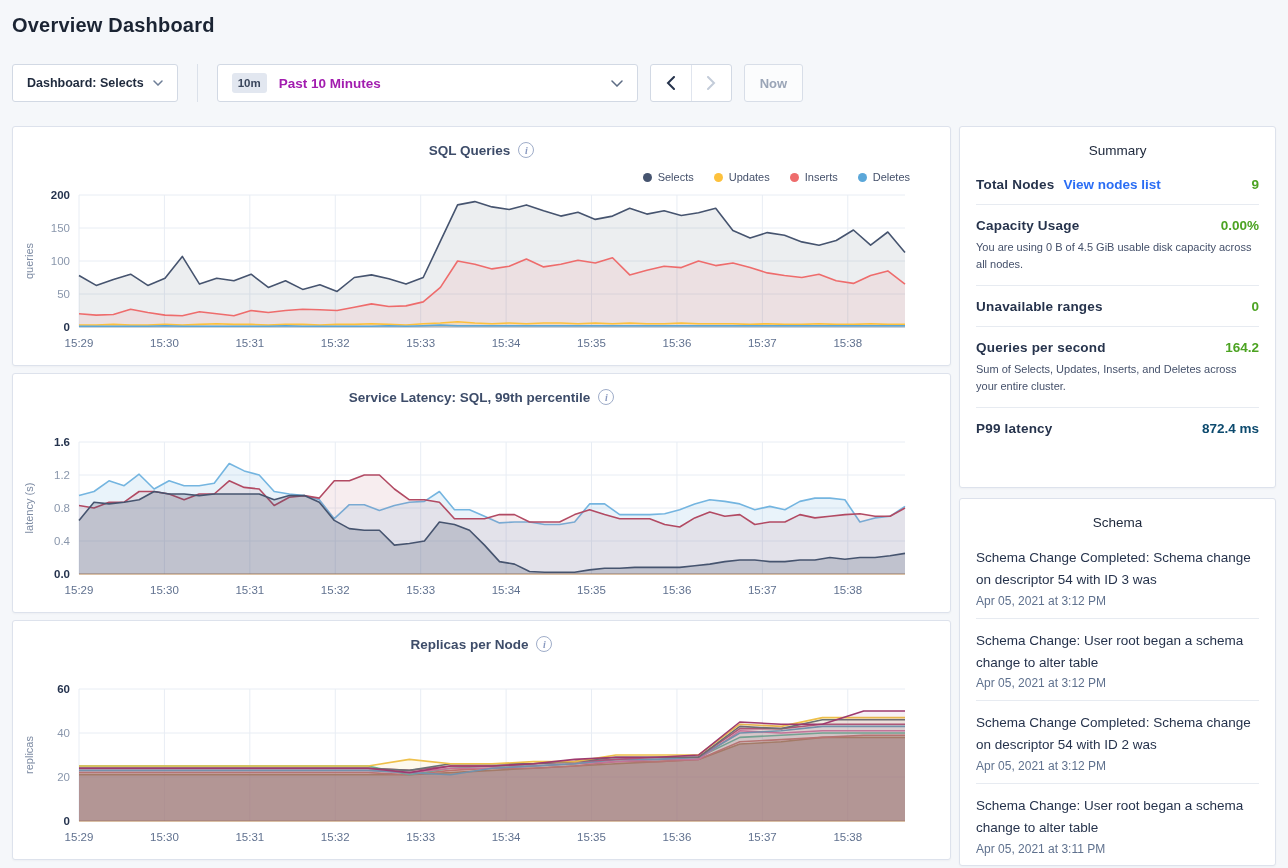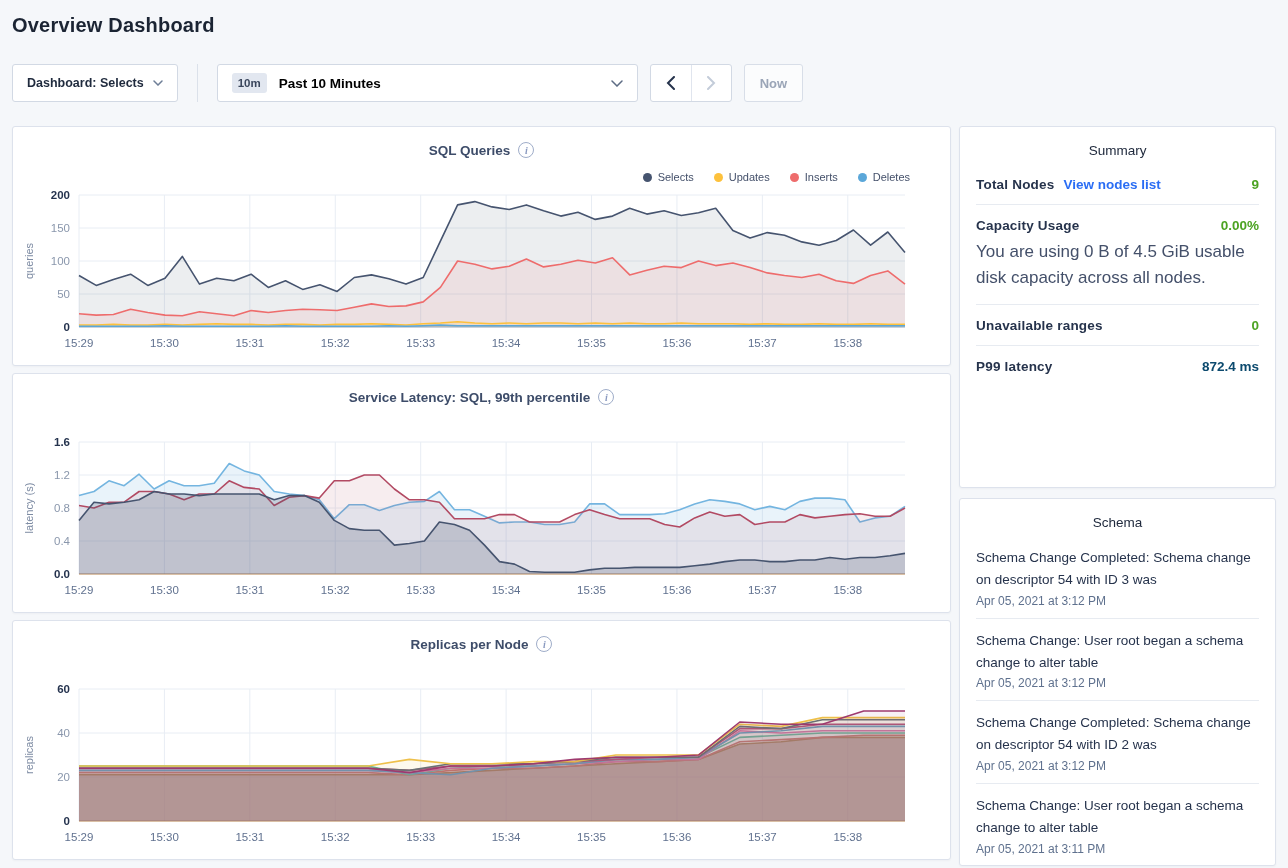--- a/index.html
+++ b/index.html
@@ -20,21 +20,21 @@
     font-size:12.5px; font-weight:700; color:#1f2a3d; cursor:pointer;
   }
   .dd-btn + .dd-btn { margin-left:24px; }
   .vdivider { width:1px; height:38px; background:#dbe1ea; margin:0 19px 0 19px; }
   .timepicker {
     height:38px; width:421px; background:#fff; border:1px solid #d2d9e4; border-radius:3px;
     display:flex; align-items:center; padding:0 14px; gap:12px; cursor:pointer;
   }
   .time-badge { background:#e2e7f0; color:#3a465c; font-size:11.5px; font-weight:700;
     padding:4px 6px; border-radius:3px; }
-  .time-label { font-size:13.5px; font-weight:700; color:#000000; }
+  .time-label { font-size:13.5px; font-weight:700; color:#a21caf; }
   .timepicker .caret { margin-left:auto; }
   .arrow-group { display:flex; margin-left:12px; border:1px solid #d2d9e4; border-radius:3px; background:#fff; height:38px; }
   .arrow-btn { width:40px; display:flex; align-items:center; justify-content:center; cursor:pointer; }
   .arrow-btn + .arrow-btn { border-left:1px solid #e0e5ee; cursor:default; }
   .now-btn { margin-left:12px; height:38px; padding:0 15px; background:#fbfcfd; border:1px solid #d8dee8;
     border-radius:3px; font-size:13px; font-weight:700; color:#9aa5b7; }
 
   
   .content { display:flex; margin-top:24px; gap:8px; align-items:flex-start; }
   .charts-col { width:948px; }
@@ -56,21 +56,21 @@
 
   
   .summary-card { padding:0 16px; height:362px; margin-bottom:10px; }
   .panel-title { text-align:center; font-size:13.5px; font-weight:400; color:#212b3e; padding:16px 0 6px; }
   .sum-row { padding:13px 0 12px; border-bottom:1px solid #e7ebf1; }
   .sum-row:last-child { border-bottom:none; }
   .sum-line { display:flex; align-items:baseline; }
   .sum-label { font-size:13.5px; font-weight:700; color:#26334c; letter-spacing:.2px; }
   .sum-link { font-size:13.5px; font-weight:700; margin-left:9px; cursor:pointer; }
   .sum-value { margin-left:auto; font-size:13.5px; font-weight:700; }
-  .sum-desc { margin-top:6px; font-size:17px; line-height:1.55; color:#44506a; }
+  .sum-desc { margin-top:6px; font-size:11px; line-height:1.55; color:#44506a; }
 
   
   .events-card { padding:0 16px; height:368px; overflow:hidden; }
   .event-item { padding:11px 0 10px; border-bottom:1px solid #e7ebf1; }
   .event-item:last-child { border-bottom:none; }
   .event-msg { font-size:13.5px; line-height:1.62; color:#26334c; }
   .event-time { margin-top:3px; font-size:12px; color:#5f718e; }
 </style>
 </head>
 <body>
@@ -302,20 +302,27 @@
           <div class="sum-desc">You are using 0 B of 4.5 GiB usable disk capacity across all nodes.</div>
         </div>
 
         <div class="sum-row">
           <div class="sum-line">
             <span class="sum-label">Unavailable ranges</span>
             <span class="sum-value" style="color:#4ca322">0</span>
           </div>
         </div>
 
+        <div class="sum-row">
+          <div class="sum-line">
+            <span class="sum-label">Queries per second</span>
+            <span class="sum-value" style="color:#4ca322">164.2</span>
+          </div>
+          <div class="sum-desc">Sum of Selects, Updates, Inserts, and Deletes across your entire cluster.</div>
+        </div>
 
         <div class="sum-row">
           <div class="sum-line">
             <span class="sum-label">P99 latency</span>
             <span class="sum-value" style="color:#0c4a6e">872.4 ms</span>
           </div>
         </div>
       </div>
 
       <div class="card events-card">

